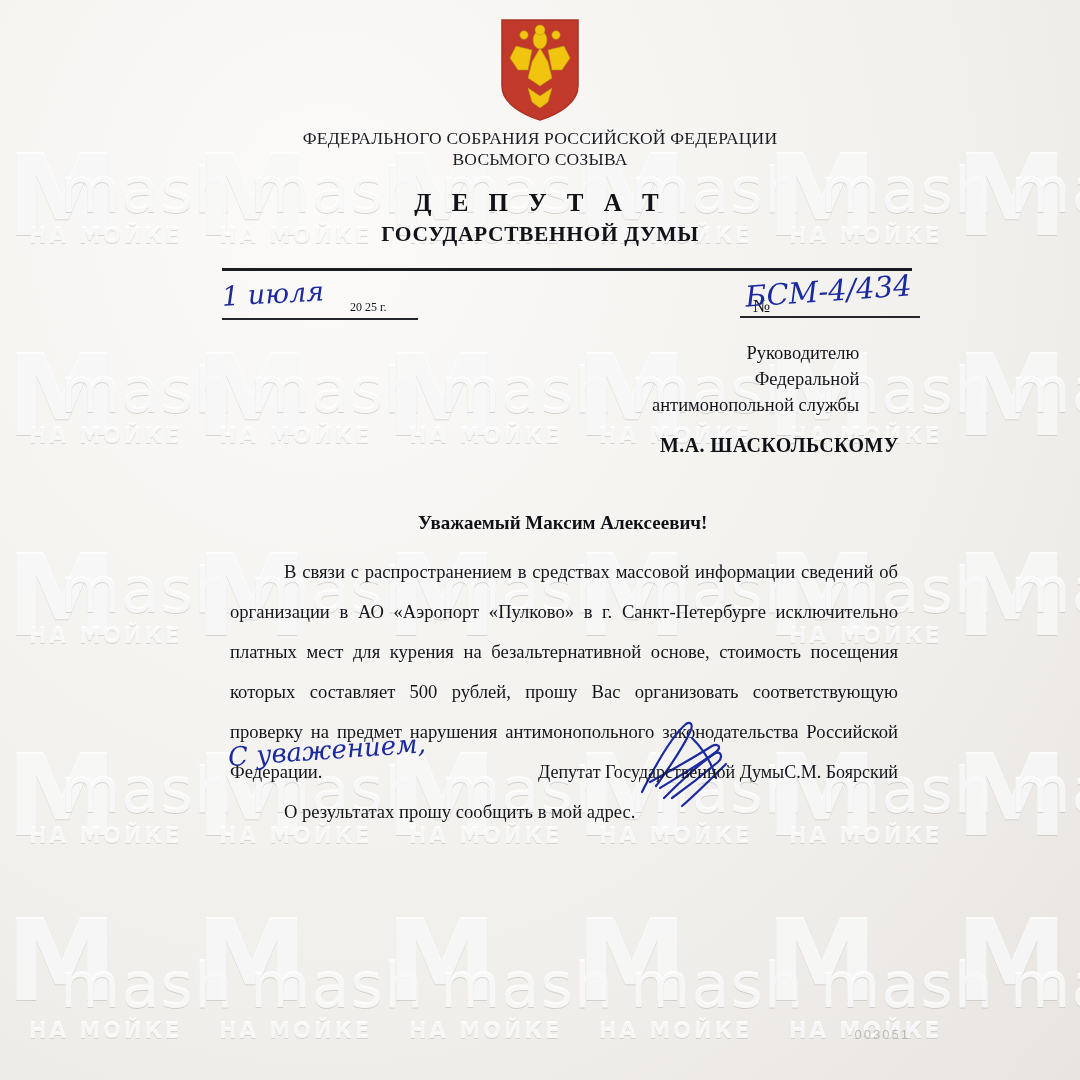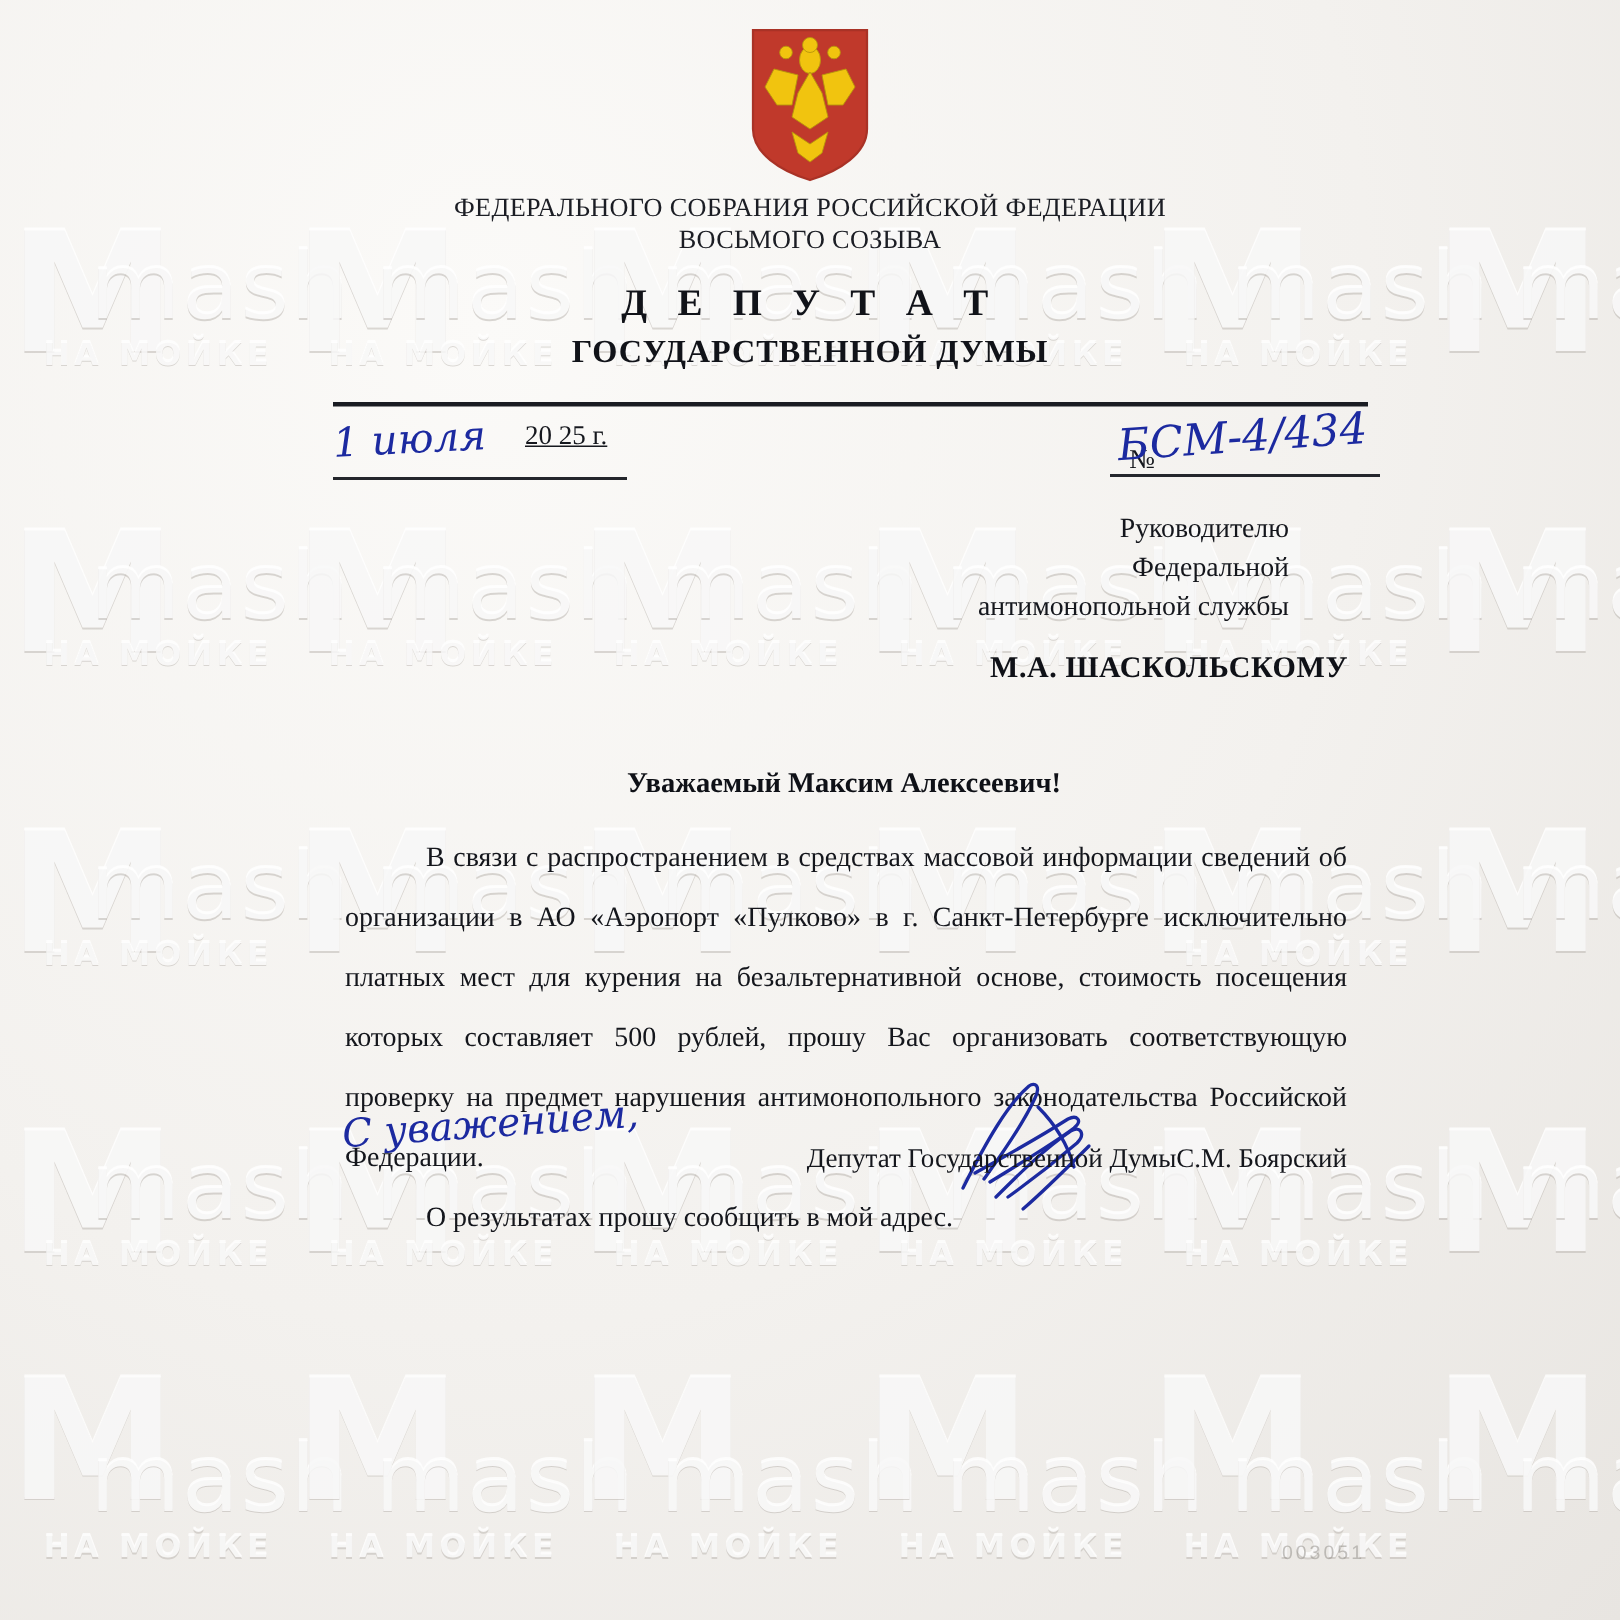--- a/index.html
+++ b/index.html
@@ -128,24 +128,23 @@
     font-family: "DejaVu Serif", serif;
     font-style: italic;
     font-size: 27px;
     color: #1c2aa0;
     transform: rotate(-3deg);
     white-space: nowrap;
   }
   .date-print {
     position: absolute;
     left: 128px;
-    top: 0;
-    font-size: 18px;
+    top: 20px;
+    font-size: 12px;
     color: #16181e;
-    text-decoration: underline;
   }
   .date-underline {
     position: absolute;
     left: 0px;
     top: 38px;
     width: 196px;
     height: 1.6px;
     background: #24262c;
   }
   .num-label {

